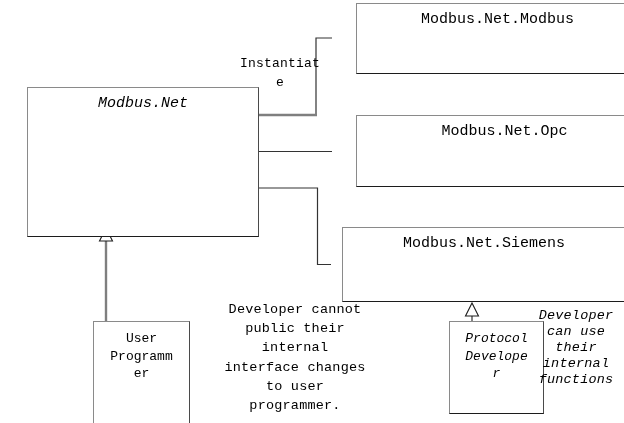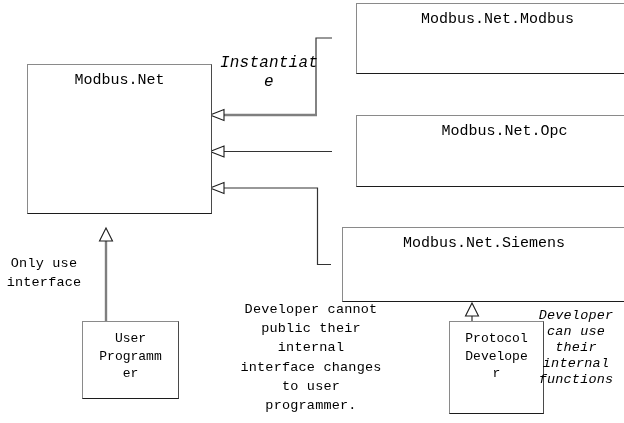--- a/index.html
+++ b/index.html
@@ -68,55 +68,53 @@
       <line class="thick" x1="106" y1="241" x2="106" y2="321"></line>
       <polygon class="head" points="106,228 99.5,241 112.5,241"></polygon>
     </g>
 
     <g>
       <line class="thin" x1="472" y1="315" x2="472" y2="321"></line>
       <polygon class="head" points="472,303 465.5,316 478.5,316"></polygon>
     </g>
   </svg>
 
-  <div class="box" style="left:3px;top:64px;width:185px;height:150px;">
+  <div class="box" style="left:3px;top:87px;width:232px;height:150px;font-style:italic;">
     <div class="box-label">Modbus.Net</div>
   </div>
 
   <div class="box" style="left:332px;top:3px;width:283px;height:71px;">
     <div class="box-label">Modbus.Net.Modbus</div>
   </div>
 
   <div class="box" style="left:332px;top:115px;width:297px;height:72px;">
     <div class="box-label">Modbus.Net.Opc</div>
   </div>
 
   <div class="box" style="left:318px;top:227px;width:284px;height:75px;">
     <div class="box-label">Modbus.Net.Siemens</div>
   </div>
 
-  <div class="box" style="left:58px;top:321px;width:97px;height:78px;">
+  <div class="box" style="left:69px;top:321px;width:97px;height:103px;">
     <div class="box-label small">User
 Programm
 er</div>
   </div>
 
-  <div class="box" style="left:425px;top:321px;width:95px;height:93px;">
+  <div class="box" style="left:425px;top:321px;width:95px;height:93px;font-style:italic;">
     <div class="box-label small">Protocol
 Develope
 r</div>
   </div>
 
-  <div class="annotation" style="left:217px;top:54px;width:104px;font-size:16px;font-style:italic;">Instantiat
+  <div class="annotation" style="left:228px;top:54px;width:104px;font-size:13px;">Instantiat
 e</div>
 
-  <div class="annotation" style="left:3px;top:255px;width:82px;line-height:18.5px;">Only use
-interface</div>
 
-  <div class="annotation" style="left:240px;top:300px;width:142px;line-height:19.2px;">Developer cannot
+  <div class="annotation" style="left:224px;top:300px;width:142px;line-height:19.2px;">Developer cannot
 public their
 internal
 interface changes
 to user
 programmer.</div>
 
   <div class="annotation" style="left:530px;top:308px;width:92px;line-height:16px;font-style:italic;">Developer
 can use
 their
 internal

